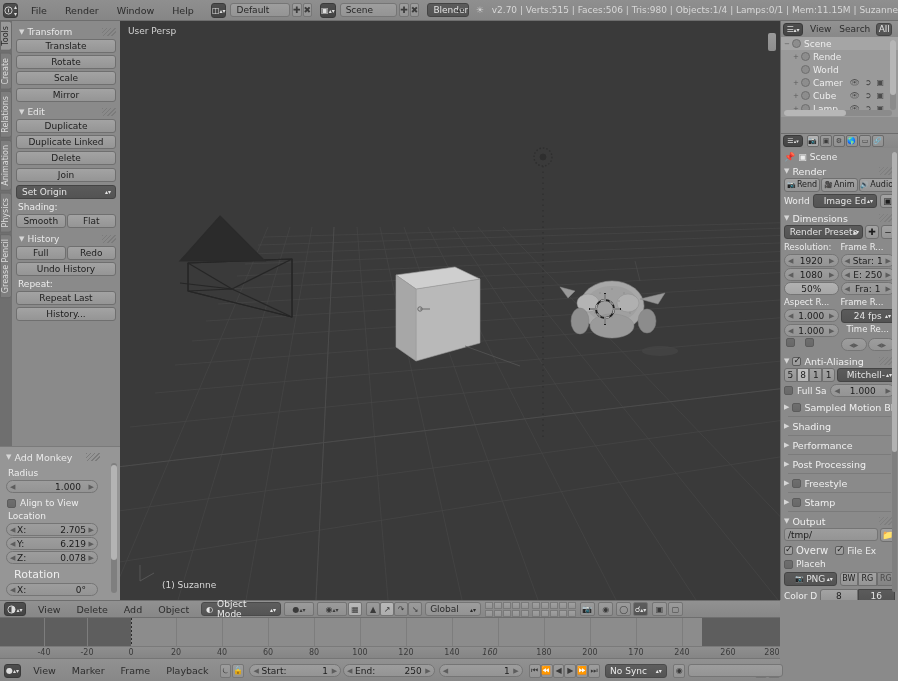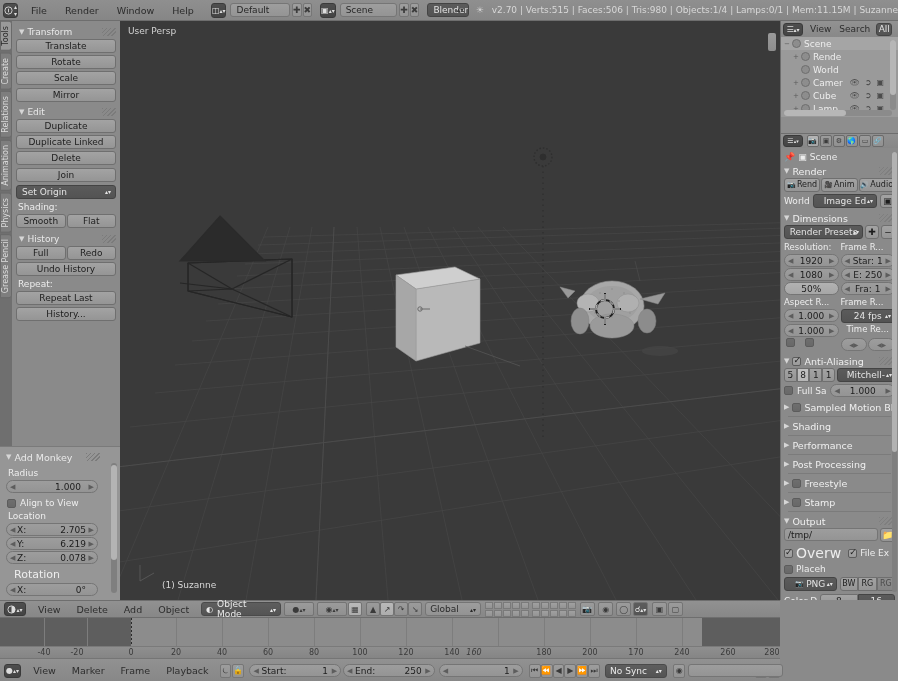--- a/index.html
+++ b/index.html
@@ -826,21 +826,21 @@
         <span class="hatch"></span>
       </div>
       <div style="display:flex;gap:2px;margin-bottom:3px;">
         <div class="field" style="flex:1;border-radius:3px;">
             <span>/tmp/</span>
           </div>
         <div class="btn" style="width:15px;">📁</div>
       </div>
       <div style="display:flex;gap:3px;align-items:center;margin-bottom:3px;">
         <span class="chk on"></span>
-        <span style="font-size:14px;color:#ededed;">Overw</span>
+        <span style="font-size:10px;color:#ededed;">Overw</span>
         <span class="chk on" style="margin-left:4px;"></span>
         <span style="font-size:9px;color:#ededed;">File Ex</span>
       </div>
       <div style="display:flex;gap:3px;align-items:center;margin-bottom:3px;">
         <span class="chk off"></span>
         <span style="font-size:9px;color:#ededed;">Placeh</span>
       </div>
       <div style="display:flex;gap:3px;margin-bottom:3px;">
         <div class="btn dark" style="flex:1.1;position:relative;">
           <span style="font-size:7px;margin-right:2px;">📷</span>
@@ -882,30 +882,30 @@
       <div class="tl-grid" style="left:452px;"></div>
       <div class="tl-grid" style="left:498px;"></div>
       <div class="tl-grid" style="left:544px;"></div>
       <div class="tl-grid" style="left:590px;"></div>
       <div class="tl-grid" style="left:636px;"></div>
       <div class="tl-grid" style="left:682px;"></div>
       <div class="tl-cursor" style="left:131px;"></div>
     </div>
     <div class="tl-ruler">
       <span class="tl-tick" style="left:44px;">-40</span>
-      <span class="tl-tick" style="left:77px;">-20</span>
+      <span class="tl-tick" style="left:87px;">-20</span>
       <span class="tl-tick" style="left:131px;">0</span>
       <span class="tl-tick" style="left:176px;">20</span>
       <span class="tl-tick" style="left:222px;">40</span>
       <span class="tl-tick" style="left:268px;">60</span>
       <span class="tl-tick" style="left:314px;">80</span>
       <span class="tl-tick" style="left:360px;">100</span>
       <span class="tl-tick" style="left:406px;">120</span>
       <span class="tl-tick" style="left:452px;">140</span>
-      <span class="tl-tick" style="left:474px;font-style:italic;">160</span>
+      <span class="tl-tick" style="left:490px;font-style:italic;">160</span>
       <span class="tl-tick" style="left:544px;">180</span>
       <span class="tl-tick" style="left:590px;">200</span>
       <span class="tl-tick" style="left:636px;">170</span>
       <span class="tl-tick" style="left:682px;">240</span>
       <span class="tl-tick" style="left:728px;">260</span>
       <span class="tl-tick" style="left:772px;">280</span>
     </div>
     <div class="tl-header">
       <div class="iconsel" style="height:14px;">
         <span style="font-size:8px;">●</span>

